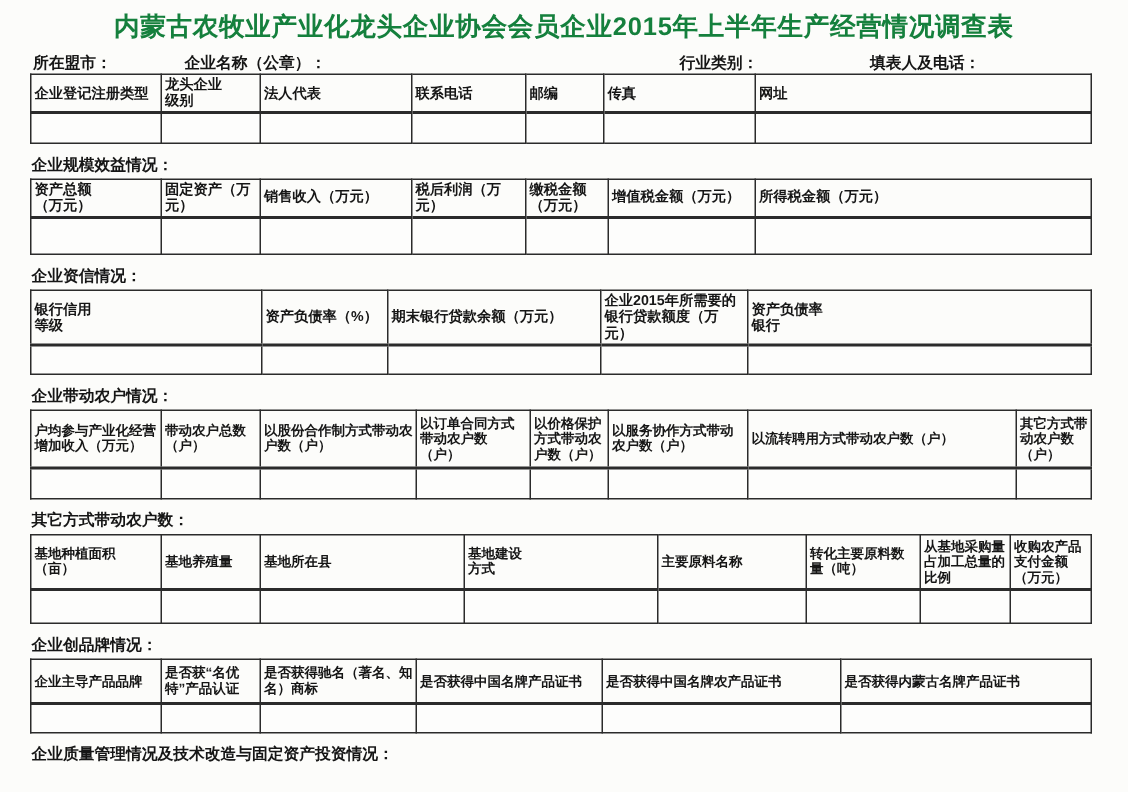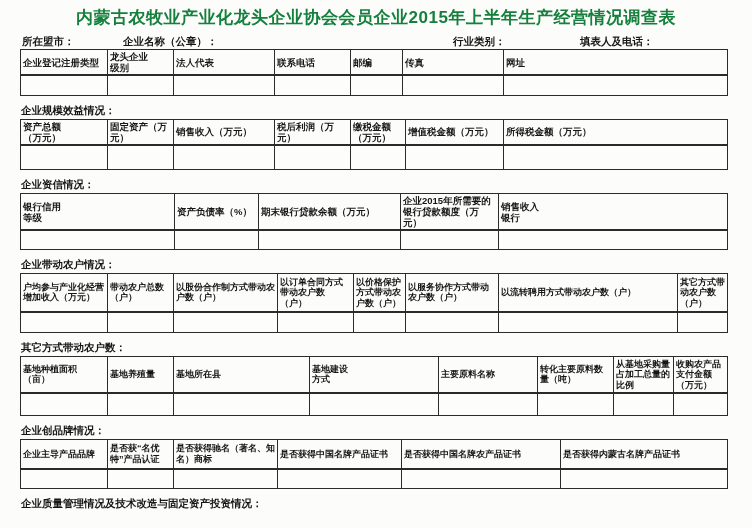--- a/index.html
+++ b/index.html
@@ -171,21 +171,21 @@
         <col style="width:98px">
         <col style="width:229px">
     </colgroup>
     <thead>
       <tr>
         <td>银行信用
 等级</td>
         <td>资产负债率（%）</td>
         <td>期末银行贷款余额（万元）</td>
         <td>企业2015年所需要的银行贷款额度（万元）</td>
-        <td>销售收入
+        <td>资产负债率
 银行</td>
       </tr>
     </thead>
     <tbody>
       <tr>
         <td></td>
           <td></td>
           <td></td>
           <td></td>
           <td></td>

